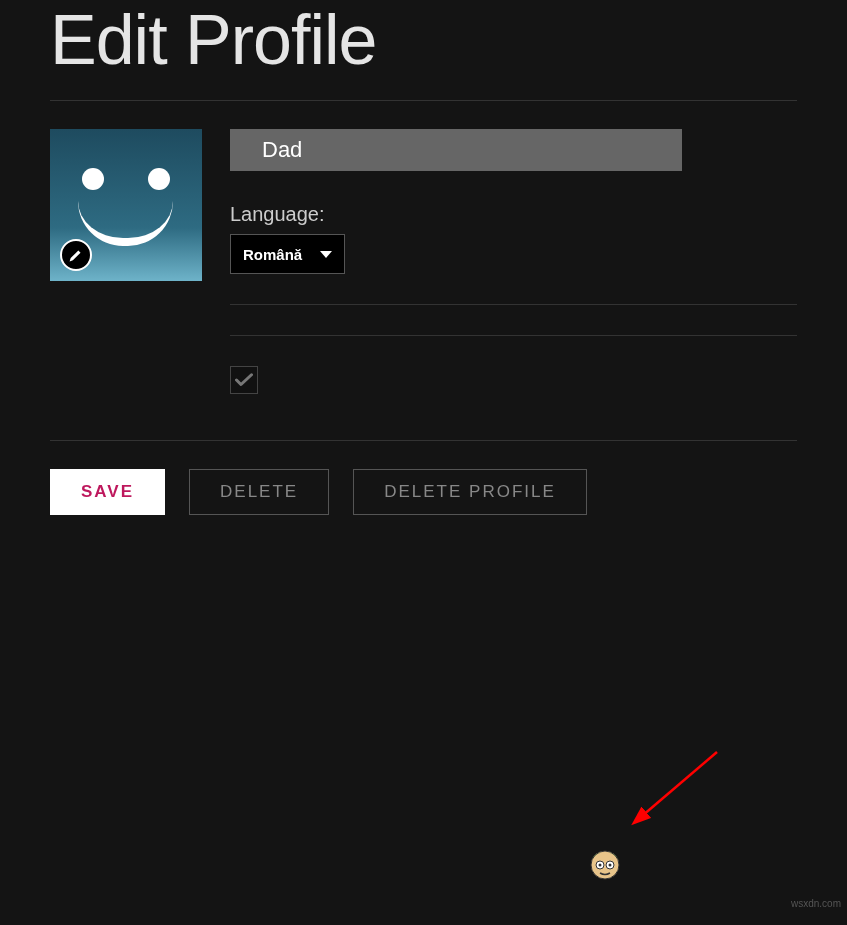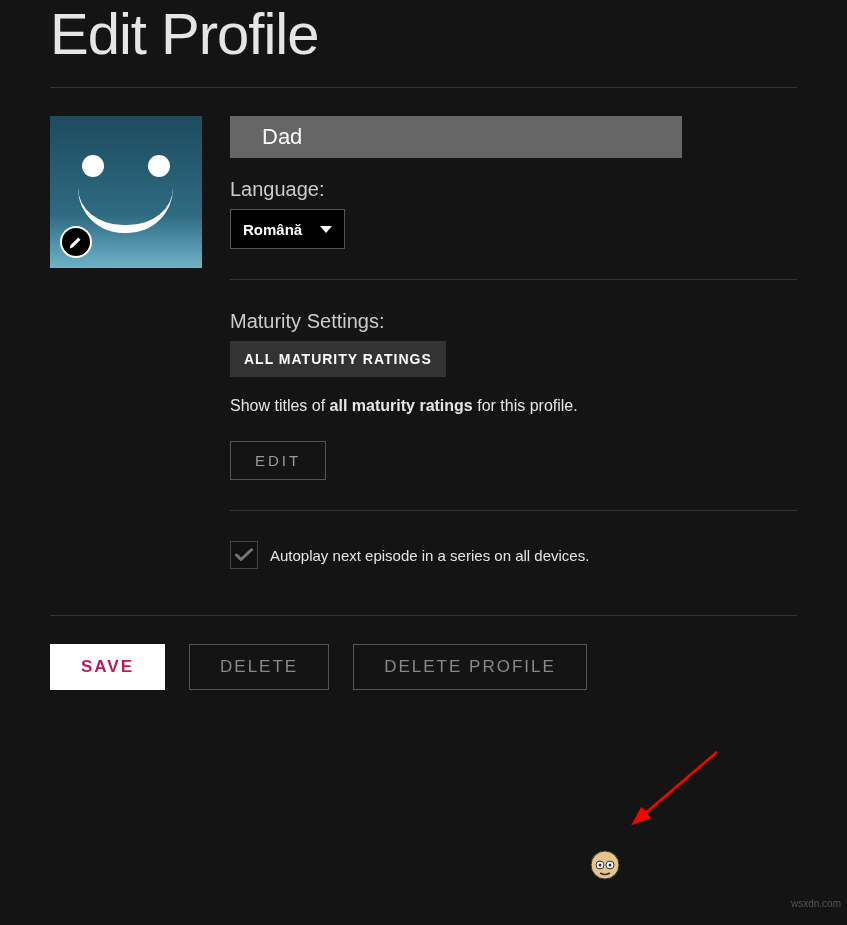--- a/index.html
+++ b/index.html
@@ -18,21 +18,21 @@
     }
     .page-wrap {
       padding: 0 50px;
       height: 100%;
       position: relative;
     }
     .header {
       padding: 0 0 20px 0;
     }
     .page-title {
-      font-size: 58px;
+      font-size: 70px;
       font-weight: 400;
       color: #e5e5e5;
       letter-spacing: -1px;
     }
     .header-divider {
       border: none;
       border-top: 1px solid #333333;
       margin: 0;
     }
     .profile-content {
@@ -105,21 +105,21 @@
       max-width: 452px;
       height: 42px;
       background: #666666;
       border: none;
       color: #ffffff;
       font-size: 22px;
       padding: 0 32px;
       outline: none;
     }
     .field-block {
-      margin-top: 20px;
+      margin-top: 32px;
     }
     .field-label {
       font-size: 20px;
       color: #cccccc;
       margin-bottom: 8px;
       font-weight: 400;
     }
     .lang-select {
       background: #000;
       color: #fff;
@@ -284,40 +284,31 @@
       <div class="field-block">
         <div class="field-label">Language:</div>
         <div class="lang-select">
           <span>Română</span>
           <span class="caret-down"></span>
         </div>
       </div>
 
       <hr class="section-divider">
 
-      <div>
-        <div class="field-label">Maturity Settings:</div>
-        <div class="maturity-badge">ALL MATURITY RATINGS</div>
-        <div class="maturity-desc">
-          <span>Show titles of </span><b>all maturity ratings</b><span> for this profile.</span>
-        </div>
-        <button class="edit-btn">EDIT</button>
-      </div>
 
       <hr class="section-divider">
 
       <div>
 
         <div class="autoplay-row">
           <div class="ap-checkbox">
             <svg class="check-icon" viewBox="0 0 24 18" fill="none" stroke="#777" stroke-width="4" stroke-linecap="round" stroke-linejoin="round">
               <polyline points="2,9 8,15 22,2"></polyline>
             </svg>
           </div>
-          <span class="ap-label">Autoplay next episode in a series on all devices.</span>
         </div>
 
       </div>
     </div>
   </div>
 
   <hr class="footer-divider">
 
   <div class="footer-actions">
     <button class="action-btn primary">SAVE</button>

